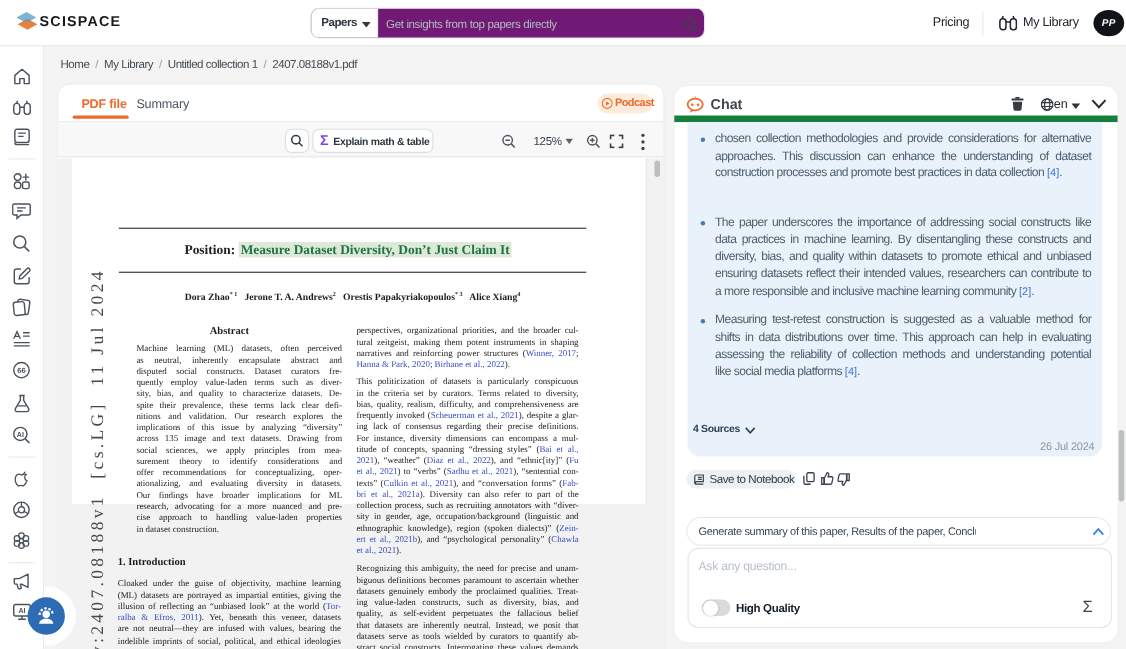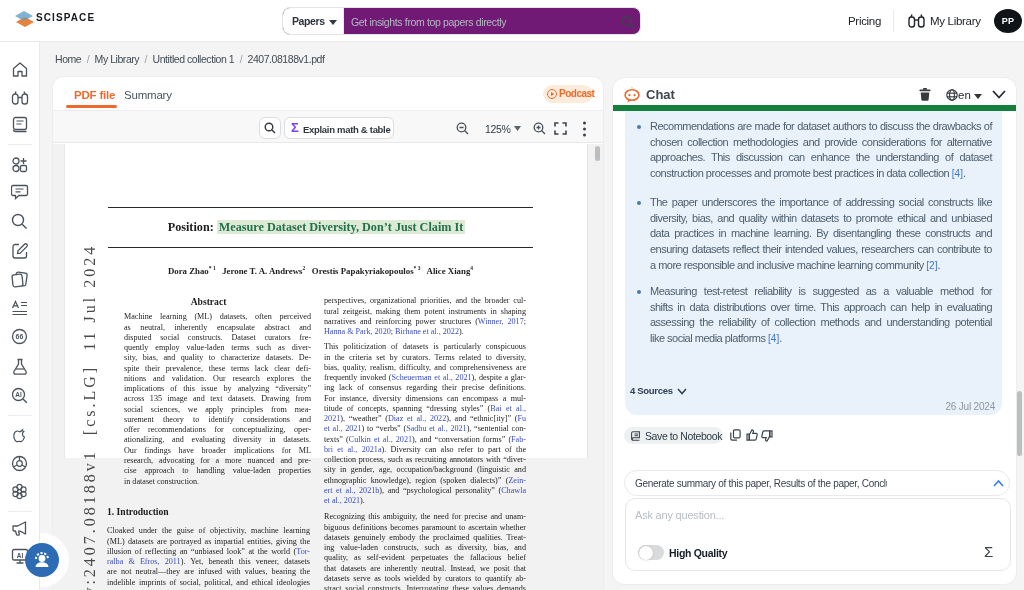--- a/index.html
+++ b/index.html
@@ -2,26 +2,26 @@
 <html><head>
 <meta charset="utf-8">
 <style>
   * { margin:0; padding:0; box-sizing:border-box; }
   html,body { width:1024px; height:590px; overflow:hidden; }
   body { font-family:"Liberation Sans", sans-serif; background:#f3f4f3; position:relative; }
   .abs { position:absolute; }
   svg { display:block; }
   
   #nav { position:absolute; left:0; top:0; width:1024px; height:42px; background:#fff; border-bottom:1px solid #e9eaea; z-index:30; }
-  #logotext { position:absolute; left:36px; top:12px; font-size:10px; font-weight:bold; letter-spacing:1.1px; color:#15191d; }
+  #logotext { position:absolute; left:36px; top:12px; font-size:13px; font-weight:bold; letter-spacing:1.1px; color:#15191d; }
   #searchbox { position:absolute; left:282px; top:7px; width:359px; height:28px; border:1px solid #e3e5e7; border-radius:8px; background:#701a75; }
   #papers { position:absolute; left:0; top:0; width:61px; height:26px; background:#fff; border-radius:7px 0 0 7px; border-right:1px solid #e6e8ea; font-size:10.5px; letter-spacing:-0.4px; font-weight:bold; color:#2b333b; line-height:26px; padding-left:9px; }
   #placeholder { position:absolute; left:68px; top:8px; font-size:10.5px; letter-spacing:-0.35px; color:#b3bac2; }
   .navlink { position:absolute; top:15px; font-size:11.5px; letter-spacing:-0.3px; font-weight:500; color:#20252b; }
-  #avatar { position:absolute; left:994px; top:9px; width:28px; height:24px; border-radius:50%; background:#101418; color:#fff; font-size:9px; font-weight:bold; text-align:center; line-height:24px; letter-spacing:0.3px; }
+  #avatar { position:absolute; left:994px; top:9px; width:28px; height:24px; border-radius:50%; background:#101418; color:#fff; font-size:9px; font-weight:bold; text-align:center; line-height:24px; letter-spacing:0.3px;font-style:italic; }
   
   #side { position:absolute; left:0; top:42px; width:40px; height:548px; background:#fff; border-right:1px solid #e9eaea; z-index:20; }
   .sic { position:absolute; left:11px; width:18px; height:18px; color:#4a535d; }
   .sdiv { position:absolute; left:8px; width:24px; height:1px; background:#ececec; }
   
   #crumb { position:absolute; left:55px; top:53px; font-size:10.5px; letter-spacing:-0.45px; color:#424c56; }
   #crumb span.sep { color:#9aa2aa; margin:0 3px; }
   
   #pdfcard { position:absolute; left:53px; top:77px; width:550px; height:513px; background:#fff; border-radius:10px 10px 0 0; box-shadow:0 0 0 1px #ededec; overflow:hidden; }
   .tab { position:absolute; top:12px; font-size:11.5px; font-weight:bold; letter-spacing:-0.2px; }
@@ -310,36 +310,35 @@
     <div class="abs" style="left:345px;top:11px;font-size:11.5px;font-weight:500;color:#23292f;">en</div>
     <svg class="abs" style="left:361px;top:15px" width="8" height="6" viewBox="0 0 8 6">
         <polygon points="0,1 8,1 4,6" fill="#2f353b"></polygon>
       </svg>
     <svg class="abs" style="left:379px;top:12px" width="14" height="9" viewBox="0 0 14 9" fill="none" stroke="#272d33" stroke-width="1.8">
         <path d="M1 1 L7 7.5 L13 1"></path>
       </svg>
   </div>
   <div id="bluebox">
 <div class="chatblock" style="left:25px;top:7.9px;">
-<div class="cline">Recommendations are made for dataset authors to discuss the drawbacks of</div>
 <div class="cline">chosen collection methodologies and provide considerations for alternative</div>
 <div class="cline">approaches. This discussion can enhance the understanding of dataset</div>
 <div class="cline last">construction processes and promote best practices in data collection <span class="ccit">[4]</span>.</div>
 </div>
 <div class="bullet" style="left:12px;top:13.5px;"></div>
 <div class="chatblock" style="left:25px;top:83.9px;">
 <div class="cline">The paper underscores the importance of addressing social constructs like</div>
+<div class="cline">data practices in machine learning. By disentangling these constructs and</div>
 <div class="cline">diversity, bias, and quality within datasets to promote ethical and unbiased</div>
-<div class="cline">data practices in machine learning. By disentangling these constructs and</div>
 <div class="cline">ensuring datasets reflect their intended values, researchers can contribute to</div>
 <div class="cline last">a more responsible and inclusive machine learning community <span class="ccit">[2]</span>.</div>
 </div>
 <div class="bullet" style="left:12px;top:89.5px;"></div>
 <div class="chatblock" style="left:25px;top:172.9px;">
-<div class="cline">Measuring test-retest reliability is suggested as a valuable method for</div>
+<div class="cline">Measuring test-retest construction is suggested as a valuable method for</div>
 <div class="cline">shifts in data distributions over time. This approach can help in evaluating</div>
 <div class="cline">assessing the reliability of collection methods and understanding potential</div>
 <div class="cline last">like social media platforms <span class="ccit">[4]</span>.</div>
 </div>
 <div class="bullet" style="left:12px;top:178.5px;"></div>
 <div class="abs" style="left:5px;top:274px;font-size:9.5px;letter-spacing:-0.3px;font-weight:600;color:#2c4257;">4 Sources</div>
 <svg class="abs" style="left:52px;top:277px" width="10" height="7" viewBox="0 0 10 7" fill="none" stroke="#2c4257" stroke-width="1.5">
         <path d="M1 1 L5 5.5 L9 1"></path>
       </svg>
 <div class="abs" style="right:7px;top:290px;font-size:10px;letter-spacing:-0.2px;color:#8e979e;">26 Jul 2024</div>

